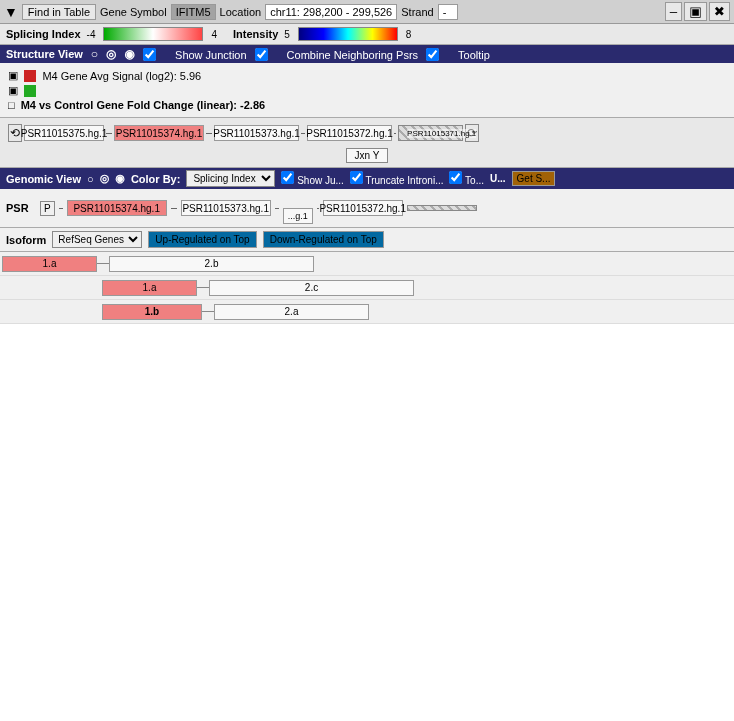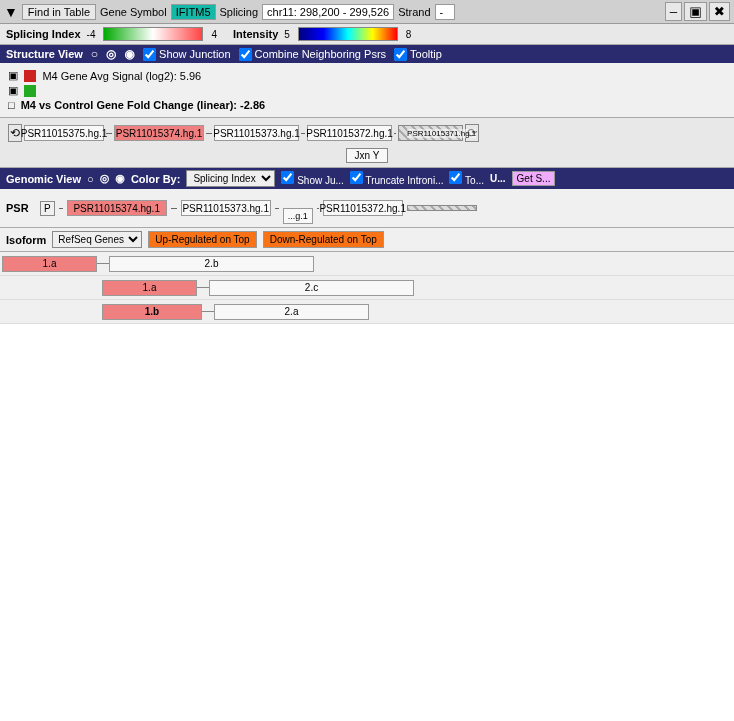--- a/index.html
+++ b/index.html
@@ -8,21 +8,21 @@
     
     .toolbar {
       display: flex; align-items: center; background: #d0d0d0; padding: 2px 4px;
       border-bottom: 1px solid #999; gap: 4px; flex-wrap: wrap;
     }
     .toolbar-btn {
       background: #e8e8e8; border: 1px solid #999; padding: 1px 5px;
       cursor: pointer; font-size: 11px;
     }
     .gene-symbol-box {
-      background: #14b8a6; border: 1px solid #999; padding: 1px 4px; font-size: 11px;
+      background: #a3a3a3; border: 1px solid #999; padding: 1px 4px; font-size: 11px;
     }
     .location-box {
       background: #fff; border: 1px solid #999; padding: 1px 4px; font-size: 11px;
     }
     .strand-box {
       background: #fff; border: 1px solid #999; padding: 1px 4px; font-size: 11px; width: 20px;
     }
     .window-controls { margin-left: auto; display: flex; gap: 2px; }
     .win-btn { background: #e8e8e8; border: 1px solid #999; padding: 1px 4px; cursor: pointer; }
 
@@ -39,21 +39,21 @@
     .int-bar { background: linear-gradient(to right, #000080, #0000ff, #00ffff, #ffff00, #ff0000); width: 100px; }
     .bar-label-neg { font-size: 10px; margin-right: 2px; }
     .bar-label-pos { font-size: 10px; margin-left: 2px; }
 
     
     .section-header {
       background: #2a2a6e; color: #fff; display: flex; align-items: center;
       padding: 2px 6px; gap: 8px; font-weight: bold; font-size: 11px;
     }
     .section-header .header-icon { cursor: pointer; color: #fff; font-size: 12px; }
-    .section-header label { display: flex; align-items: center; gap: 3px; font-weight: normal; font-size: 11px; }
+    .section-header label { display: flex; align-items: flex-end; gap: 19px; font-weight: normal; font-size: 11px; }
     .section-header input[type=checkbox] { margin: 0; }
 
     
     .structure-content { background: #f0f0f0; padding: 4px 8px; border-bottom: 1px solid #aaa; }
     .signal-row { display: flex; align-items: center; gap: 6px; margin: 2px 0; }
     .color-sq { width: 12px; height: 12px; display: inline-block; }
 
     
     .psr-track {
       background: #e8e8e8; border-bottom: 1px solid #aaa;
@@ -66,37 +66,37 @@
       background: repeating-linear-gradient(45deg, #aaa, #aaa 2px, #ddd 2px, #ddd 6px);
       border: 1px solid #888; padding: 2px 8px; font-size: 10px;
     }
 
     
     .genomic-header {
       background: #2a2a6e; color: #fff; display: flex; align-items: center;
       padding: 2px 6px; gap: 6px; font-weight: bold; font-size: 11px;
     }
     .color-by-select { font-size: 10px; padding: 1px 2px; border: 1px solid #888; }
-    .get-btn { background: #f0abfc; color: #000; border: 1px solid #999; padding: 1px 4px; font-size: 10px; cursor: pointer; }
+    .get-btn { background: #a16207; color: #000; border: 1px solid #999; padding: 1px 4px; font-size: 10px; cursor: pointer; }
 
     
     .psr-genomic-row {
       display: flex; align-items: center; background: #f0f0f0;
       border-bottom: 1px solid #aaa; padding: 3px 6px; gap: 4px;
     }
     .psr-label { font-weight: bold; font-size: 11px; min-width: 30px; }
 
     
     .isoform-header {
       display: flex; align-items: center; padding: 3px 6px; gap: 6px;
       background: #f0f0f0; border-bottom: 1px solid #aaa;
     }
     .isoform-select { font-size: 10px; border: 1px solid #888; padding: 1px; }
     .isoform-btn {
-      background: #f97316; border: 1px solid #999; padding: 2px 6px;
+      background: #0369a1; border: 1px solid #999; padding: 2px 6px;
       font-size: 10px; cursor: pointer;
     }
 
     
     .isoform-track {
       display: flex; align-items: center; border-bottom: 1px solid #ddd;
       background: #f0f0f0;
     }
     .isoform-name {
       width: 100px; font-size: 10px; padding: 2px 4px; background: #e0e0e0;
@@ -117,21 +117,21 @@
     .fold-row { display: flex; align-items: center; gap: 6px; margin: 2px 0; }
   </style>
 </head>
 <body>
 
 <div class="toolbar">
   <span style="font-size:14px; cursor:pointer;">▼</span>
   <button class="toolbar-btn">Find in Table</button>
   <span style="font-size:11px;">Gene Symbol</span>
   <span class="gene-symbol-box">IFITM5</span>
-  <span style="font-size:11px;">Splicing</span>
+  <span style="font-size:11px;">Location</span>
   <span class="location-box">chr11: 298,200 - 299,526</span>
   <span style="font-size:11px;">Strand</span>
   <span class="strand-box">-</span>
   <div class="window-controls">
     <button class="win-btn">–</button>
     <button class="win-btn">▣</button>
     <button class="win-btn">✖</button>
   </div>
 </div>
 

